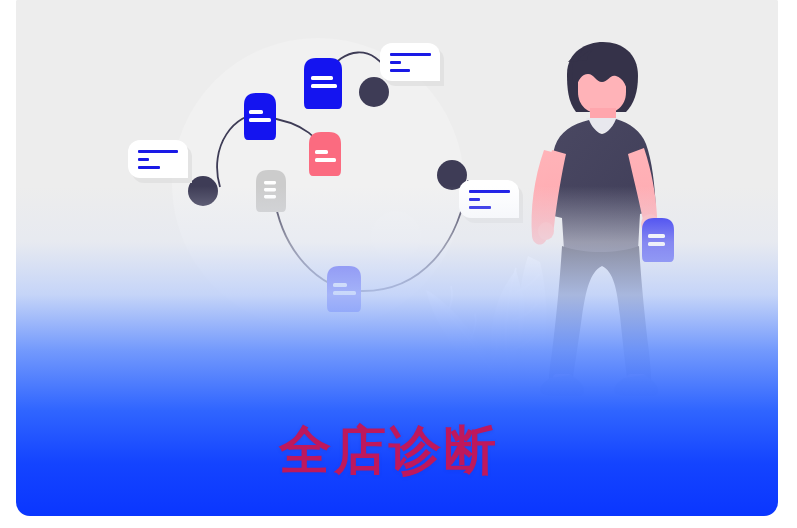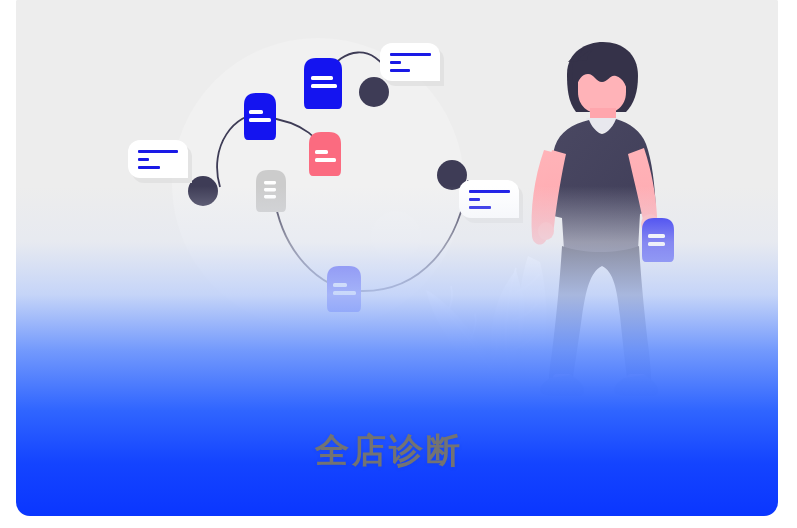--- a/index.html
+++ b/index.html
@@ -76,22 +76,22 @@
     background: #1a1ae6;
     border-radius: 1px;
   }
 
   
   #banner-title {
     position: absolute;
     left: 0; right: 16px;
     top: 424px;
     text-align: center;
-    color: #737373;
-    font-size: 34px;
+    color: #be185d;
+    font-size: 52px;
     font-weight: bold;
     letter-spacing: 3px;
     line-height: 52px;
     text-shadow: 0 1px 3px rgba(20,60,200,0.28);
     user-select: none;
   }
 </style>
 </head>
 <body>
 

